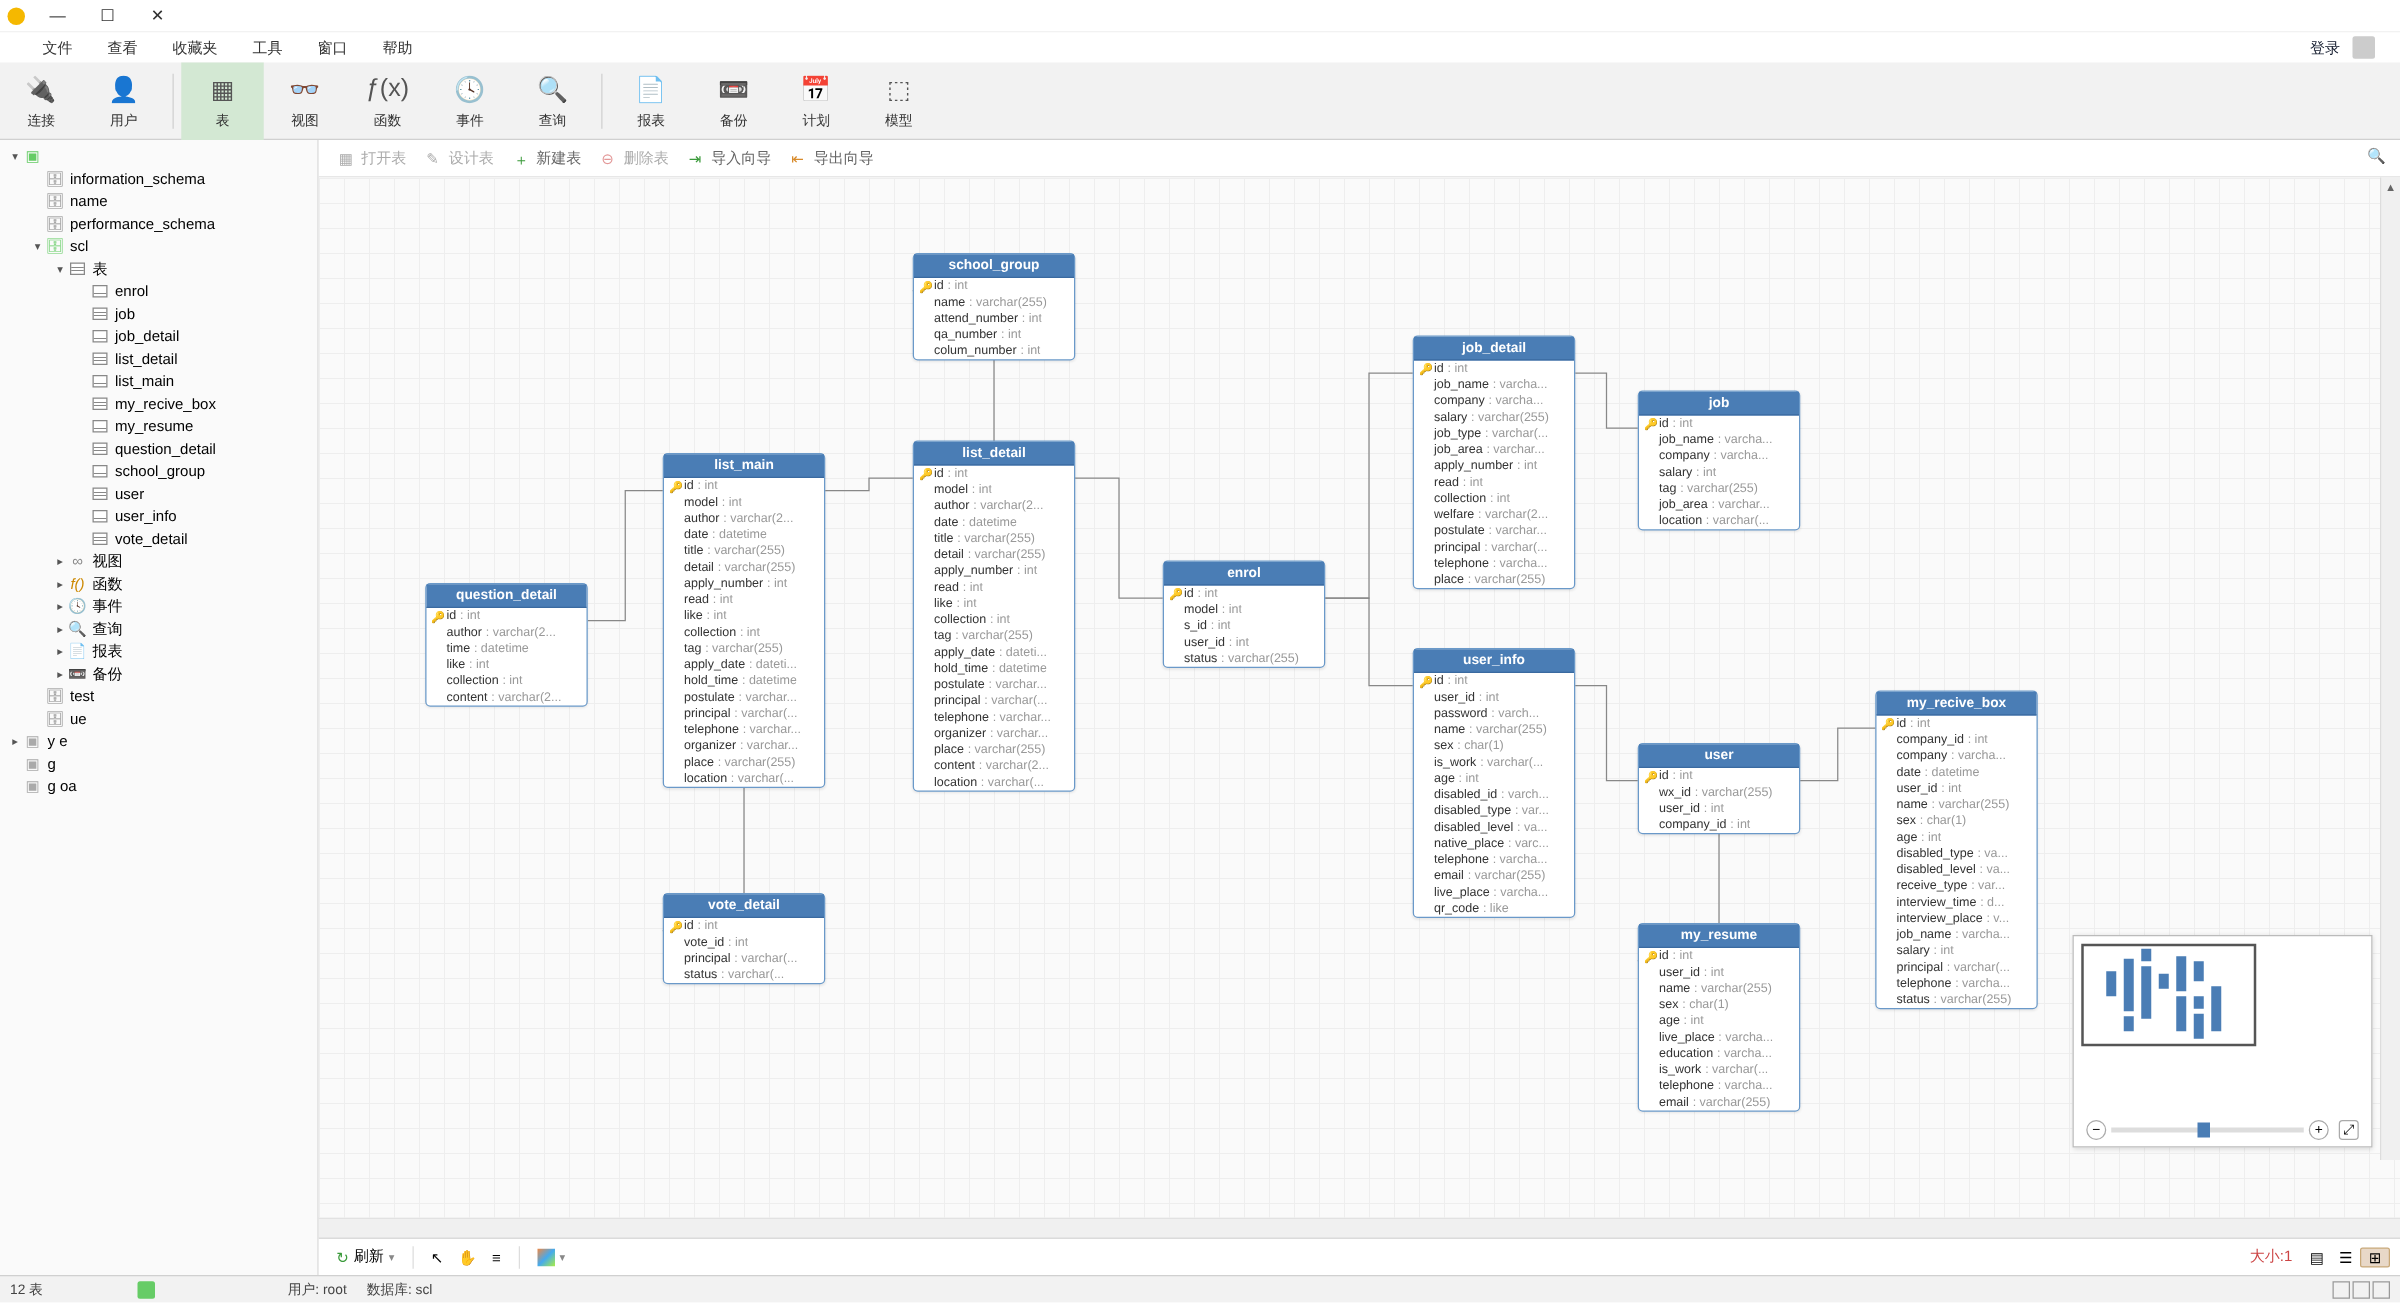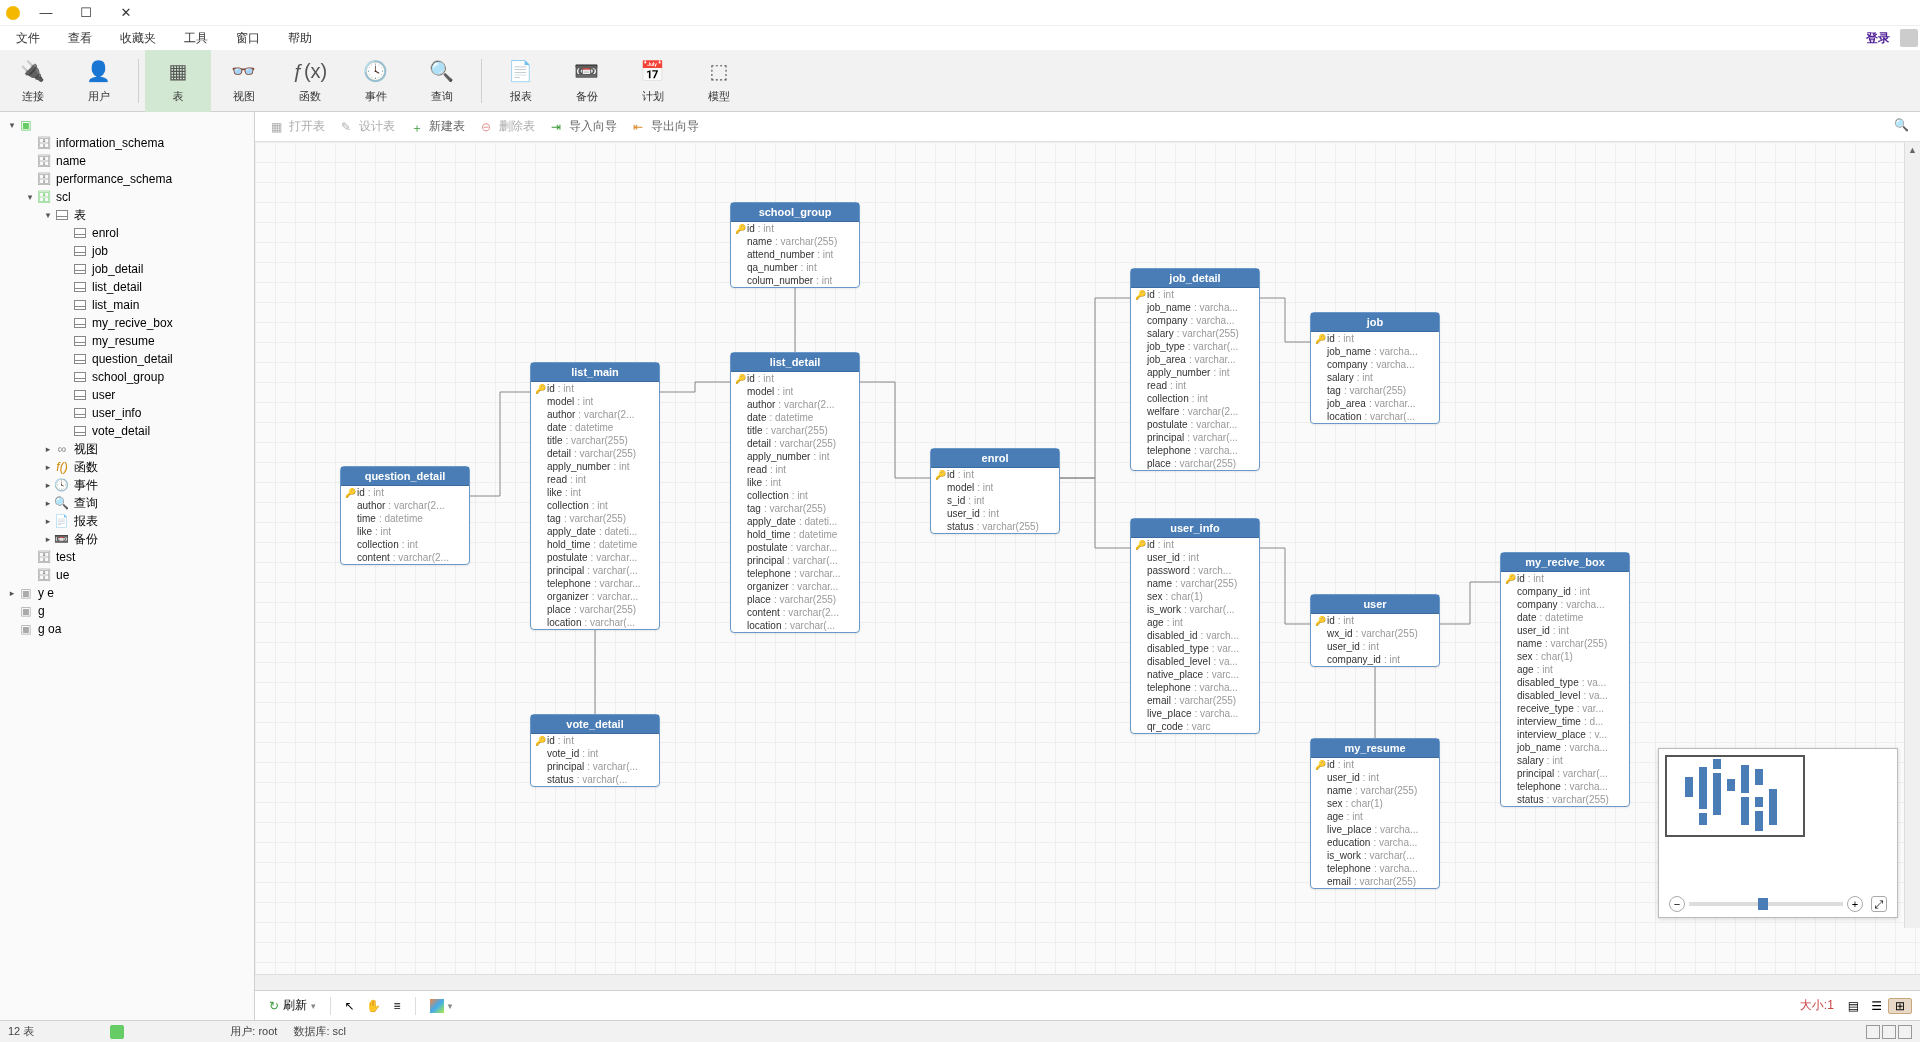--- a/index.html
+++ b/index.html
@@ -1,24 +1,24 @@
 <!DOCTYPE html>
 <html><head>
 <meta charset="utf-8">
 <style>
 * { box-sizing: border-box; margin: 0; padding: 0; font-family: "Microsoft YaHei", Arial, sans-serif; }
 body { background: #fff; overflow: hidden; width: 1920px; height: 1042px; font-size: 12px; }
 .titlebar { height: 26px; background: #fff; display: flex; align-items: center; padding: 0 6px; border-bottom: 1px solid #eee; }
 .titlebar .logo { width: 14px; height: 14px; background: #f5b800; border-radius: 50%; margin-right: 6px; }
 .titlebar .title { flex: 1; font-size: 12px; color: #333; }
 .titlebar .winbtn { width: 40px; text-align: center; font-size: 13px; color: #333; cursor: default; }
-.menubar { height: 24px; background: #fff; display: flex; align-items: center; padding: 0 2px; }
+.menubar { height: 24px; background: #fff; display: flex; align-items: center; padding: 0 20px; }
 .menubar .mitem { padding: 0 14px; font-size: 12px; color: #333; cursor: default; }
 .menubar .spacer { flex: 1; }
-.menubar .login { font-size: 12px; color: #4c1d95; padding-right: 4px; font-weight: bold; }
+.menubar .login { font-size: 12px; color: #0f172a; padding-right: 4px; }
 .menubar .avatar { width: 18px; height: 18px; background: #ccc; border-radius: 2px; margin-left: 6px; }
 .toolbar { height: 62px; background: #f2f2f2; display: flex; align-items: center; border-bottom: 1px solid #d0d0d0; }
 .tbtn { width: 66px; height: 62px; display: flex; flex-direction: column; align-items: center; justify-content: center; cursor: default; }
 .tbtn.active { background: #d3e8d3; }
 .tbtn .ticon { height: 28px; display: flex; align-items: center; justify-content: center; }
 .tbtn .tlabel { font-size: 11px; color: #333; margin-top: 4px; }
 .sep { width: 1px; height: 44px; background: #d0d0d0; margin: 0 6px; }
 .main { display: flex; height: calc(100% - 26px - 24px - 62px - 22px); }
 .sidebar { width: 255px; background: #fafafa; border-right: 1px solid #d0d0d0; overflow: auto; font-size: 12px; }
 .tree { padding: 4px 0; }
@@ -883,21 +883,21 @@
               <span class="typ">: varchar(255)</span>
             </div>
             <div class="row">
               <span class="key"></span>
               <span class="col">live_place</span>
               <span class="typ">: varcha...</span>
             </div>
             <div class="row">
               <span class="key"></span>
               <span class="col">qr_code</span>
-              <span class="typ">: varc</span>
+              <span class="typ">: like</span>
             </div>
           </div>
           <div class="erd-table" style="left: 1055px; top: 452px;">
             <div class="th">user</div>
             <div class="row">
               <span class="key">🔑</span>
               <span class="col">id</span>
               <span class="typ">: int</span>
             </div>
             <div class="row">

